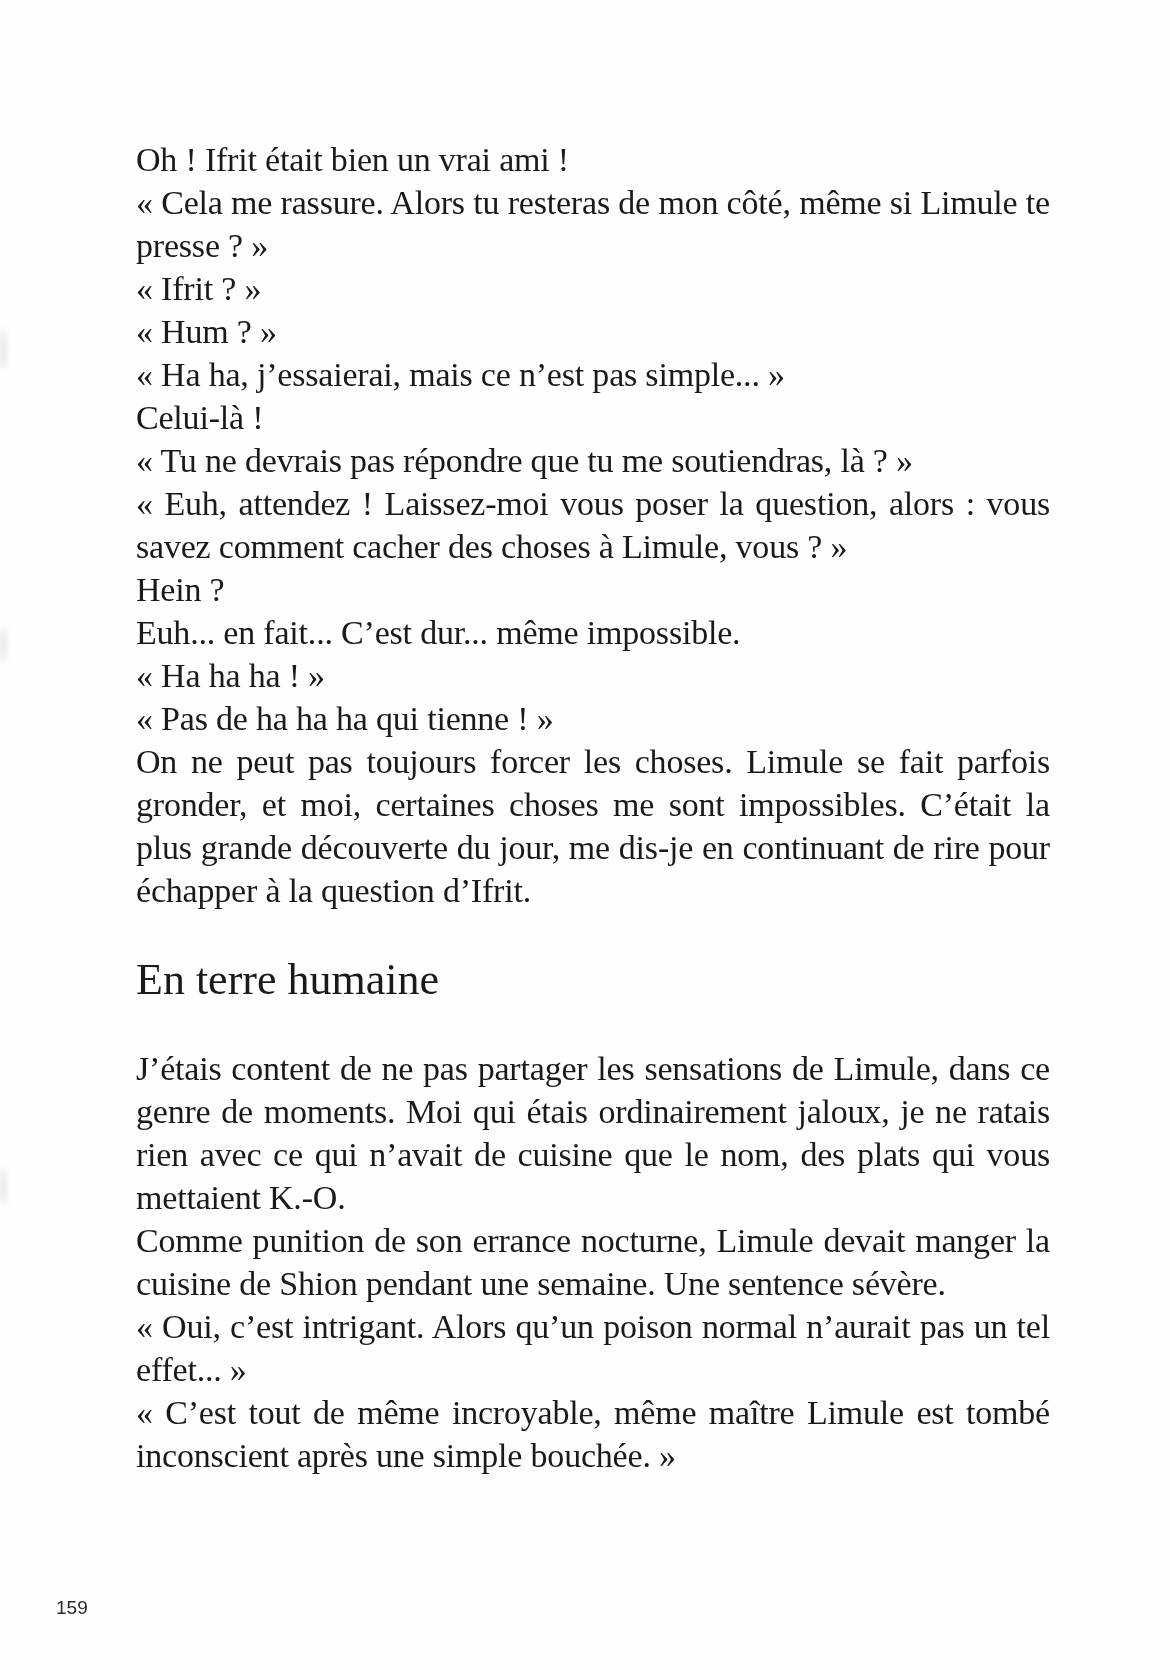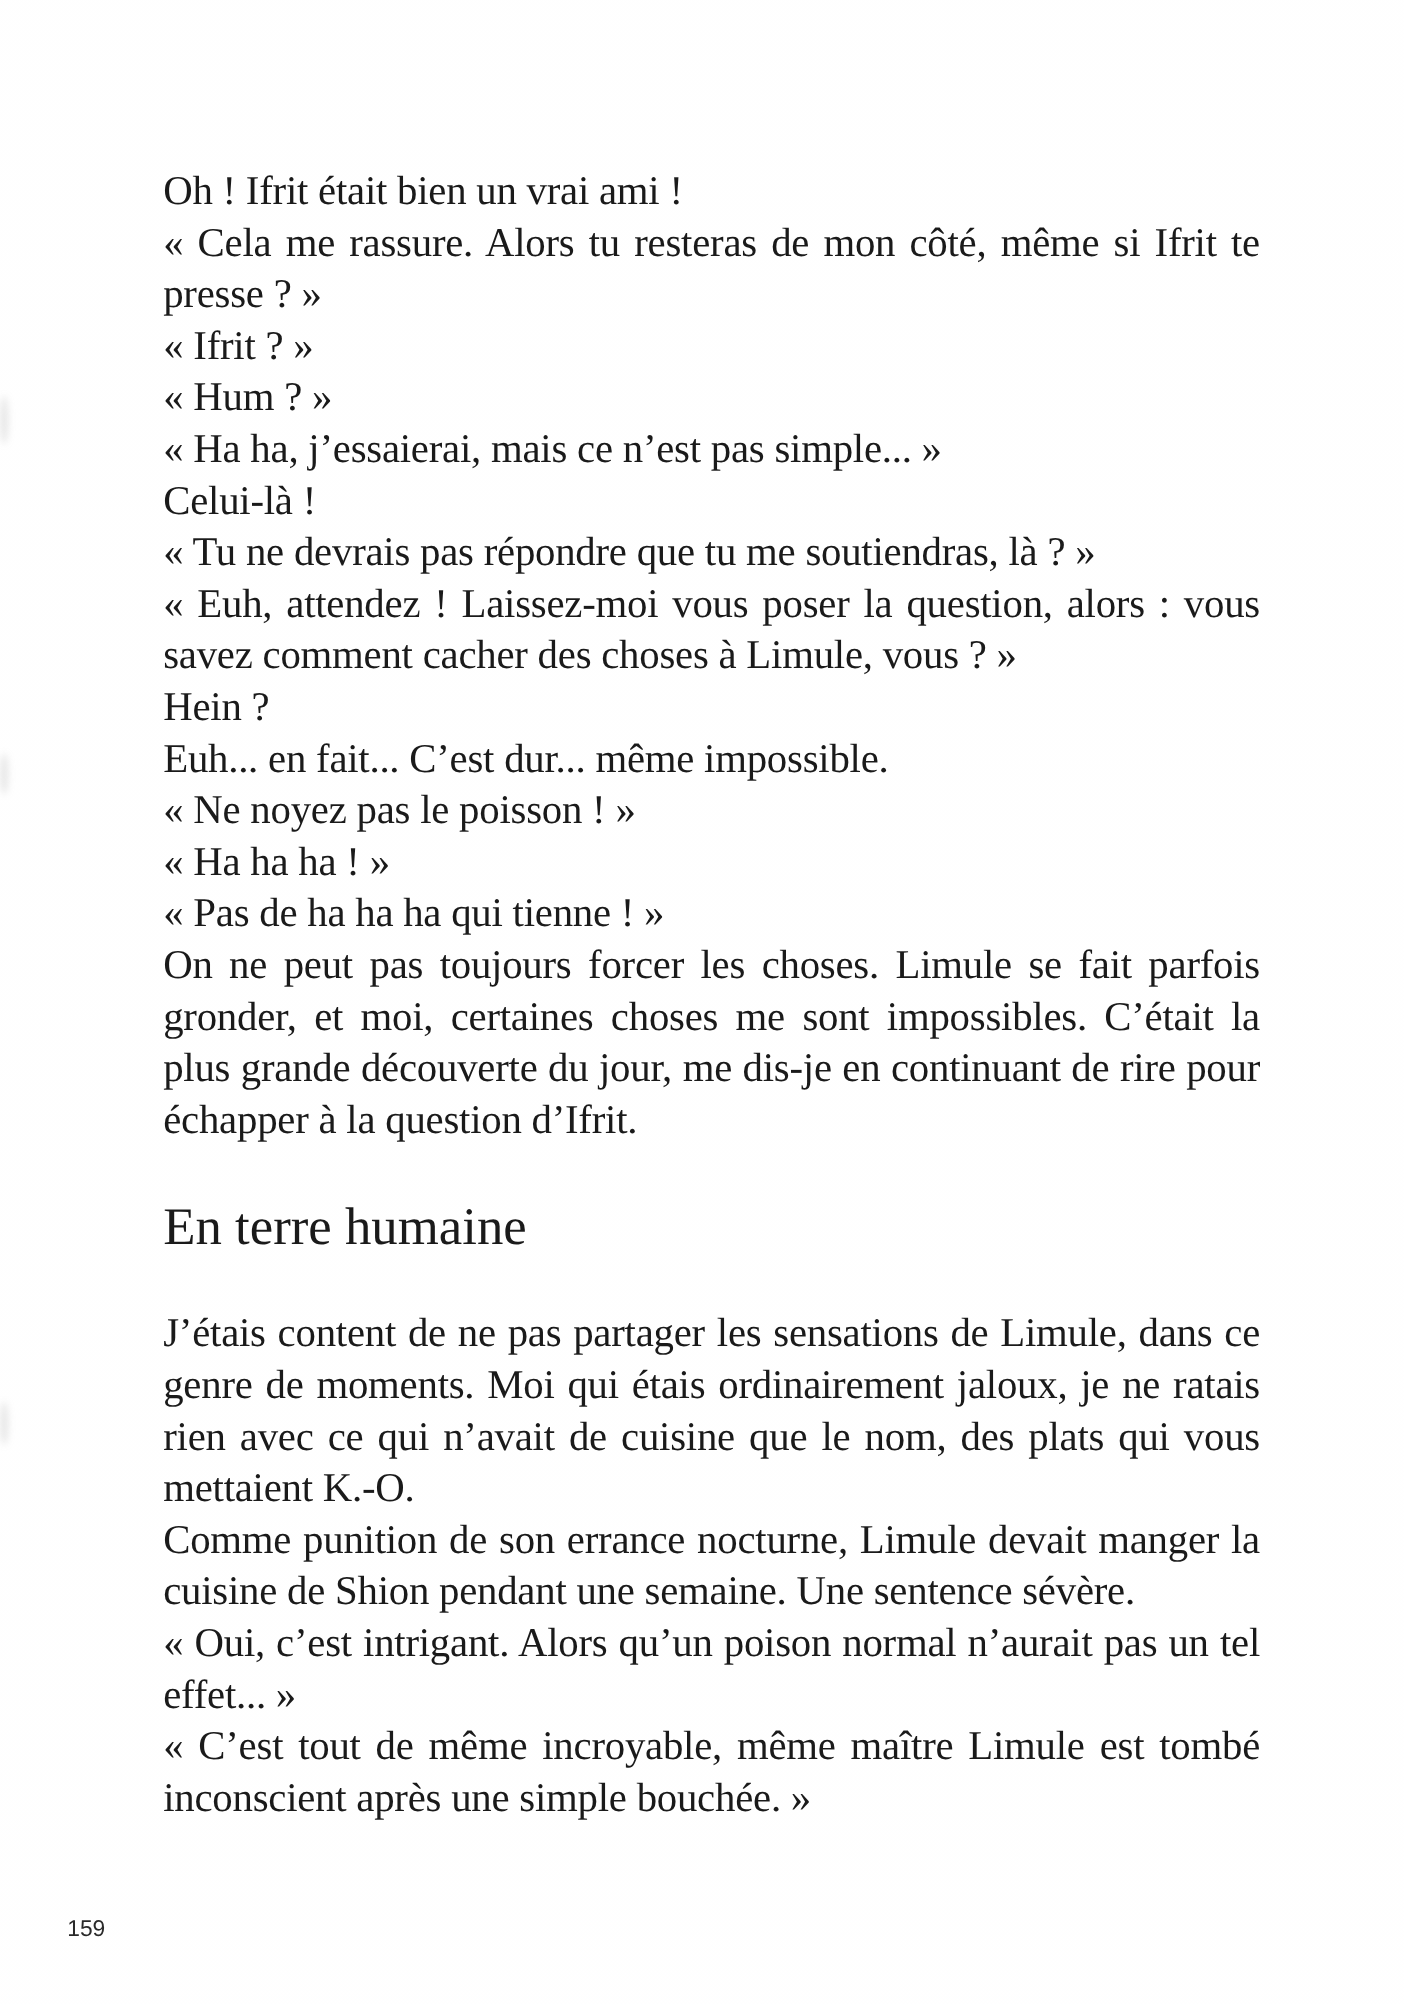--- a/index.html
+++ b/index.html
@@ -72,30 +72,29 @@
 <body>
 
 <div class="page">
 
   <div class="scan-smudge smudge-1"></div>
   <div class="scan-smudge smudge-2"></div>
   <div class="scan-smudge smudge-3"></div>
 
   <div class="text-block">
     <p>Oh ! Ifrit était bien un vrai ami !</p>
-    <p>« Cela me rassure. Alors tu resteras de mon côté, même si Ifrit te presse ? »</p>
+    <p>« Cela me rassure. Alors tu resteras de mon côté, même si Limule te presse ? »</p>
     <p>« Ifrit ? »</p>
     <p>« Hum ? »</p>
     <p>« Ha ha, j’essaierai, mais ce n’est pas simple... »</p>
     <p>Celui-là !</p>
     <p>« Tu ne devrais pas répondre que tu me soutiendras, là ? »</p>
     <p>« Euh, attendez ! Laissez-moi vous poser la question, alors : vous savez comment cacher des choses à Limule, vous ? »</p>
     <p>Hein ?</p>
     <p>Euh... en fait... C’est dur... même impossible.</p>
-    <p>« Ne noyez pas le poisson ! »</p>
     <p>« Ha ha ha ! »</p>
     <p>« Pas de ha ha ha qui tienne ! »</p>
     <p>On ne peut pas toujours forcer les choses. Limule se fait parfois gronder, et moi, certaines choses me sont impossibles. C’était la plus grande découverte du jour, me dis-je en continuant de rire pour échapper à la question d’Ifrit.</p>
 
     <h2 class="section-heading">En terre humaine</h2>
 
     <p>J’étais content de ne pas partager les sensations de Limule, dans ce genre de moments. Moi qui étais ordinairement jaloux, je ne ratais rien avec ce qui n’avait de cuisine que le nom, des plats qui vous mettaient K.-O.</p>
     <p>Comme punition de son errance nocturne, Limule devait manger la cuisine de Shion pendant une semaine. Une sentence sévère.</p>
     <p>« Oui, c’est intrigant. Alors qu’un poison normal n’aurait pas un tel effet... »</p>
     <p>« C’est tout de même incroyable, même maître Limule est tombé inconscient après une simple bouchée. »</p>

